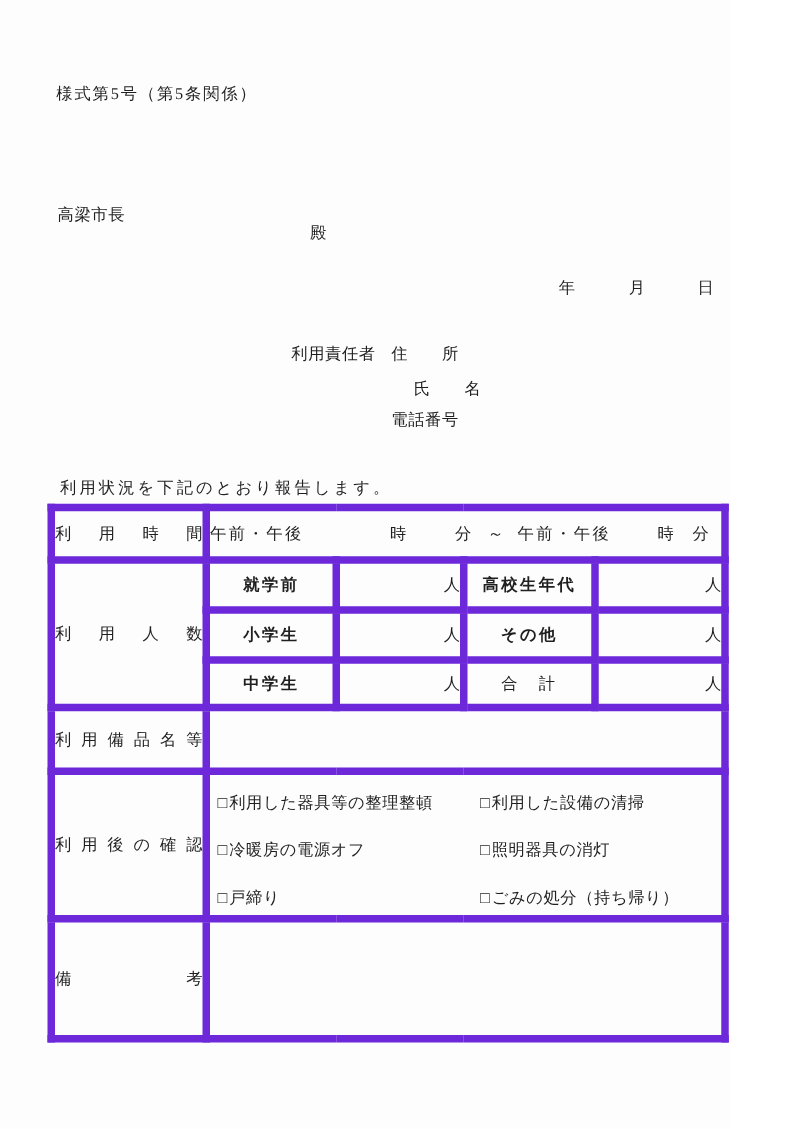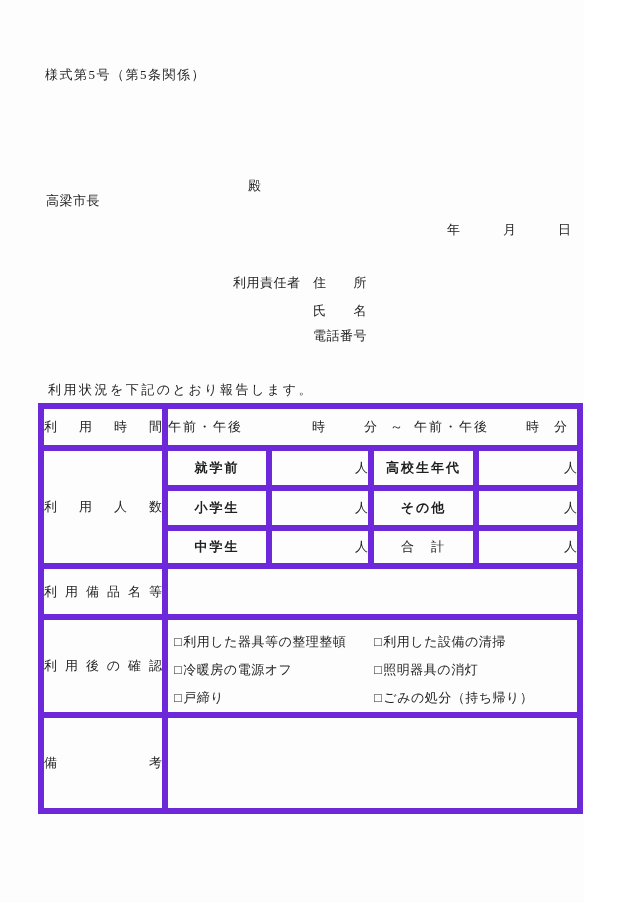--- a/index.html
+++ b/index.html
@@ -8,28 +8,28 @@
     width:584px;height:903px;
     background:#fdfdfd;
     color:#1f1f1f;
     font-family:"Liberation Serif","DejaVu Serif",serif;
     font-size:13px;
     overflow:hidden;
   }
   .abs{position:absolute;white-space:nowrap;}
   .form-number{left:45px;top:66px;letter-spacing:1.5px;}
   .title{left:0;top:118px;width:630px;text-align:center;letter-spacing:0.5px;}
-  .addr-name{left:46px;top:192px;letter-spacing:0.5px;}
+  .addr-name{left:46px;top:163px;letter-spacing:0.5px;}
   .addr-hono{left:248px;top:177px;}
   .date-y{left:447px;top:221px;}
   .date-m{left:503px;top:221px;}
   .date-d{left:558px;top:221px;}
   .app-role{left:233px;top:274px;letter-spacing:0.5px;}
   .app-addr{left:313px;top:274px;letter-spacing:0.5px;}
-  .app-name{left:313px;top:302px;letter-spacing:0.5px;}
+  .app-name{left:331px;top:302px;letter-spacing:0.5px;}
   .app-phone{left:313px;top:327px;letter-spacing:0.5px;}
   .intro{left:48px;top:381px;letter-spacing:2.5px;}
 
   table.grid{
     position:absolute;left:38px;top:403px;
     width:539px;border-collapse:collapse;table-layout:fixed;
   }
   table.grid td{
     border:6px solid #6d28d9;
     font-size:13px;
@@ -61,20 +61,21 @@
     text-align:right;padding-right:6px;
   }
   td.check-cell{vertical-align:top;}
   .check-grid{
     display:grid;
     grid-template-columns:200px auto;
     grid-auto-rows:28px;
     align-items:center;
     padding:8px 0 0 6px;
     letter-spacing:0.5px;
+    gap:10px;
   }
   .chk{white-space:nowrap;}
   .chk .box{margin-right:1px;}
 </style>
 </head>
 <body>
 
 <div class="page">
 
   <div class="abs form-number">様式第5号（第5条関係）</div>

